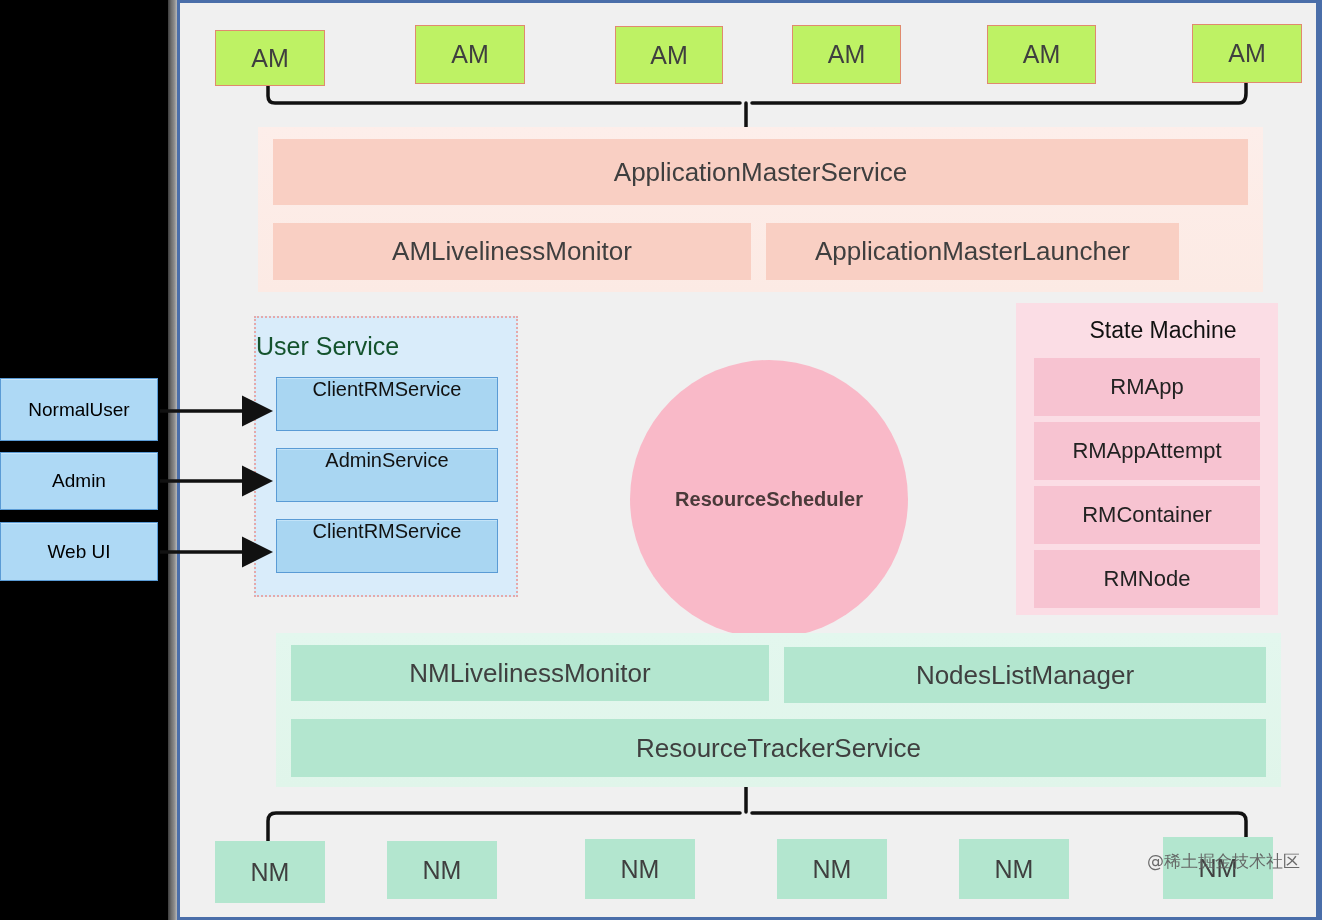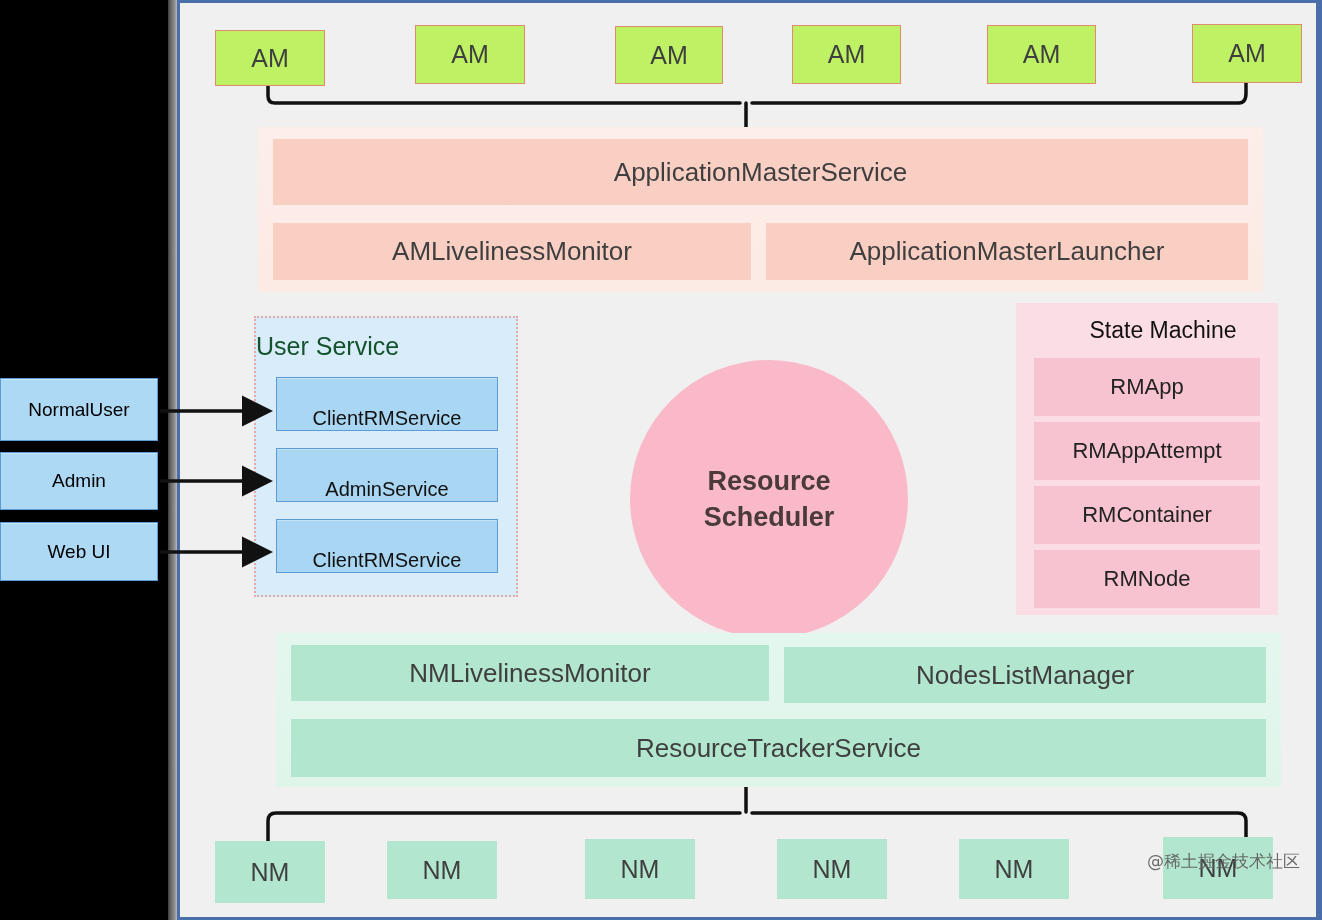--- a/index.html
+++ b/index.html
@@ -80,32 +80,32 @@
     background: #d9ecfa;
     border: 2px dotted #e6a9a9;
   }
   .user-service-title {
     position: absolute; left: 0; top: 14px; width: 100%;
     text-align: left; font-size: 25px; color: #14532d;
   }
   .svc-box {
     position: absolute; left: 20px; width: 222px; height: 54px;
     background: #a9d6f2; border: 1px solid #5a9bd5;
-    display: flex; align-items: flex-end; justify-content: center;
+    display: flex; align-items: flex-start; justify-content: center;
     font-size: 20px; color: #111;
     box-shadow: inset 0 1px 0 #c3e3f8;
   }
 
   
   .scheduler {
     position: absolute; left: 450px; top: 357px; width: 278px; height: 278px;
     border-radius: 50%; background: #f9b9c8;
     display: flex; align-items: center; justify-content: center;
-    flex-direction: column;
-    font-size: 27px; font-weight: bold; color: #4a3a3a; line-height: 1.35;
+    flex-direction: row;
+    font-size: 20px; font-weight: bold; color: #4a3a3a; line-height: 1.35;
   }
 
   
   .state-machine {
     position: absolute; left: 836px; top: 300px; width: 262px; height: 312px;
     background: #fbdde5;
   }
   .sm-title { position: absolute; left:0; top: 14px; width:100%; text-align:center;
               font-size: 23px; color:#111;padding-left:32px; }
   .sm-item { position:absolute; left: 18px; width: 226px; height: 58px;
@@ -177,21 +177,21 @@
       <span>AM</span>
     </div>
 
     <div class="panel-pink">
       <div class="bar-pink" style="left:15px;top:12px;width:975px;height:66px;">
         <span>ApplicationMasterService</span>
       </div>
       <div class="bar-pink" style="left:15px;top:96px;width:478px;height:57px;">
         <span>AMLivelinessMonitor</span>
       </div>
-      <div class="bar-pink" style="left:508px;top:96px;width:482px;height:57px;">
+      <div class="bar-pink" style="left:508px;top:96px;width:413px;height:57px;">
         <span>ApplicationMasterLauncher</span>
       </div>
     </div>
 
     <div class="user-service">
       <div class="user-service-title">User Service</div>
       <div class="svc-box" style="top:59px;">
         <span>ClientRMService</span>
       </div>
       <div class="svc-box" style="top:130px;">

